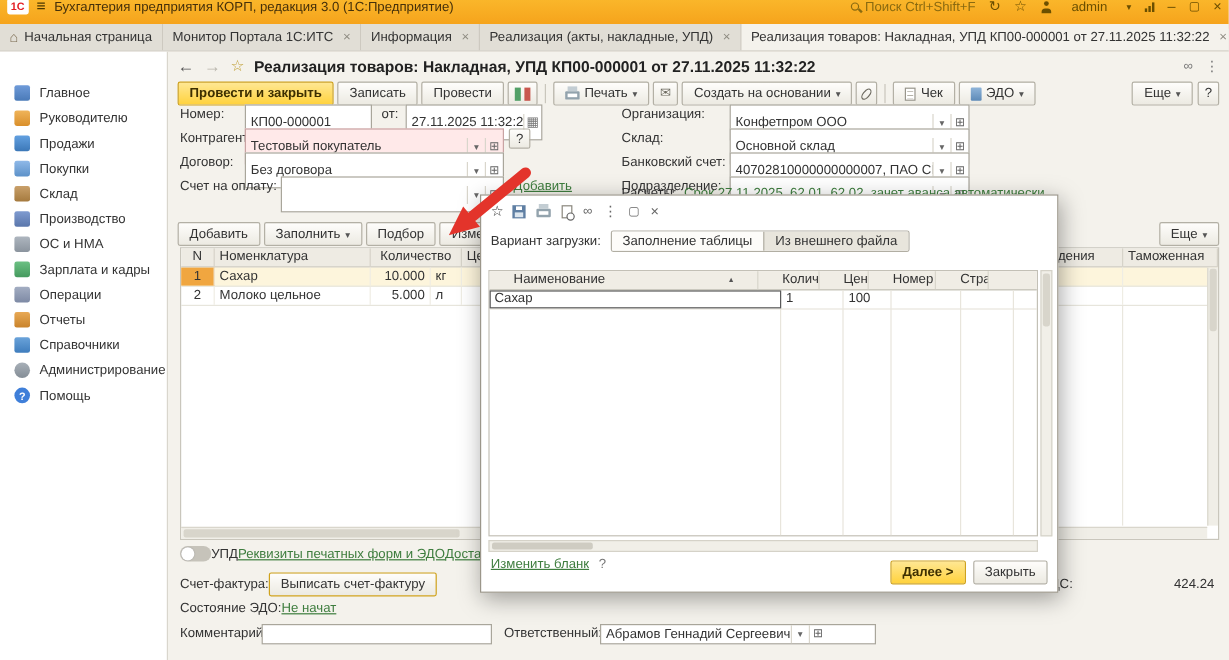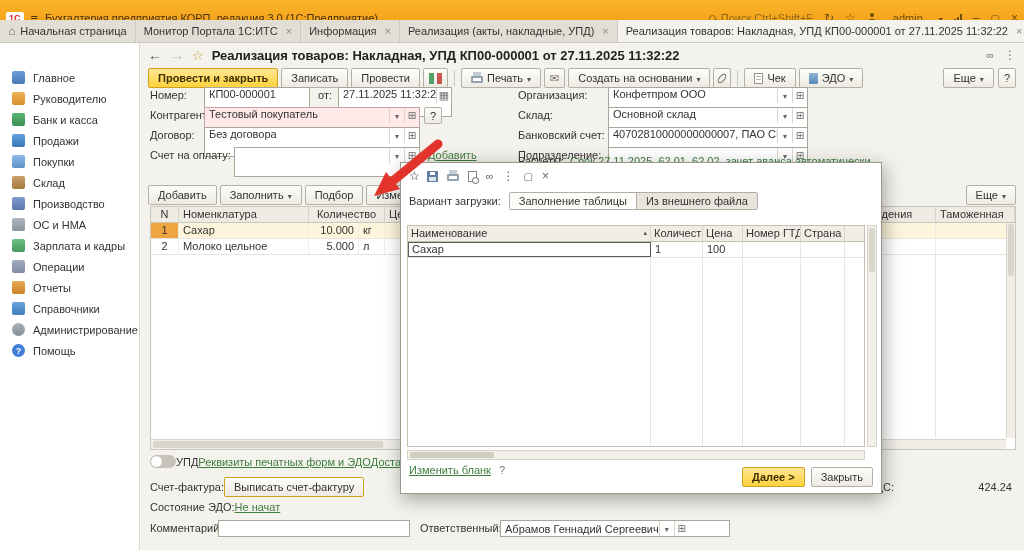--- a/index.html
+++ b/index.html
@@ -1,20 +1,20 @@
 <!DOCTYPE html>
 <html><head>
 <meta charset="utf-8">
 <style>
   *{box-sizing:border-box;margin:0;padding:0}
   body{width:1024px;height:550px;overflow:hidden;font-family:"Liberation Sans","DejaVu Sans",sans-serif;font-size:11px;color:#333;background:#f4f2ec}
   .app{position:relative;width:1024px;height:550px;overflow:hidden}
 
   
-  .titlebar{position:absolute;top:0;left:0;right:0;height:20px;background:linear-gradient(#fab62a,#f5a019);display:flex;align-items:flex-start;padding:12px 6px;gap:7px;color:#3d2c00}
+  .titlebar{position:absolute;top:0;left:0;right:0;height:20px;background:linear-gradient(#fab62a,#f5a019);display:flex;align-items:flex-end;padding:12px 6px;gap:7px;color:#3d2c00}
   .logo{background:#fff;color:#e31e24;font-weight:bold;font-size:9px;padding:1px 3px;border-radius:2px;line-height:1.2}
   .gi{display:inline-block;line-height:1}
   .gi-burger::before{content:"≡";font-size:13px;color:#4b3800}
   .app-title{font-size:11px;color:#45300a;white-space:nowrap}
   .tb-right{margin-left:auto;display:flex;align-items:center;gap:11px;color:#6b4f00}
   .tb-search{display:flex;align-items:center;gap:5px;color:#8a6a10}
   .ic-mag{width:7px;height:7px;border:1.5px solid #8a6a10;border-radius:50%;position:relative;display:inline-block}
   .ic-mag::after{content:"";position:absolute;width:4px;height:1.5px;background:#8a6a10;right:-4px;bottom:-1px;transform:rotate(45deg)}
   .gi-hist::before{content:"↻";font-size:12px}
   .gi-star::before{content:"☆";font-size:12px}
@@ -83,21 +83,21 @@
   .ic-print::after{content:"";position:absolute;top:2px;left:2px;width:8px;height:3px;background:#fff}
   .gi-mail::before{content:"✉";font-size:11px;color:#6d6a60}
   .ic-clip{width:6px;height:11px;border:1.5px solid #6d6a60;border-radius:3px/5px;transform:rotate(40deg);display:inline-block}
   .ic-receipt{width:9px;height:11px;background:#fff;border:1px solid #98958b;position:relative;display:inline-block}
   .ic-receipt::after{content:"";position:absolute;left:1px;right:1px;top:2px;height:6px;background:repeating-linear-gradient(#b5b2a8 0 1px,transparent 1px 3px)}
   .ic-edo{width:9px;height:11px;background:linear-gradient(#8fb4d9,#5d8ab8);border-radius:1px;display:inline-block}
 
   
   .fa{position:absolute;top:44px;left:0;right:0;height:122px}
   .lbl{position:absolute;white-space:nowrap;color:#333}
-  .field{position:absolute;height:30px;background:#fff;border:1px solid #a9a69b;display:flex;padding-left:4px}
+  .field{position:absolute;height:30px;background:#fff;border:1px solid #a9a69b;display:flex;align-items:center;padding-left:4px}
   .field .fv{flex:1;white-space:nowrap;overflow:hidden}
   .fbtn{width:15px;height:15px;border-left:1px solid #d9d6cc;display:flex;align-items:center;justify-content:center;color:#666;flex:none}
   .gi-dd::before{content:"▾";font-size:8px}
   .gi-open::before{content:"⊞";font-size:10px}
   .gi-cal::before{content:"▦";font-size:11px;color:#777}
   .field.req{background:#ffe9e9;border-color:#c9a3a3}
   .link{color:#3e7d3e;text-decoration:underline;white-space:nowrap;cursor:default}
   .qbtn{position:absolute;width:18px;height:17px;background:linear-gradient(#fefdfb,#eceae2);border:1px solid #b3b0a5;border-radius:2px;display:flex;align-items:center;justify-content:center}
 
   
@@ -151,21 +151,21 @@
   .dic-view{width:9px;height:11px;border:1px solid #8a877d;background:#fff;position:relative;display:inline-block}
   .dic-view::after{content:"";position:absolute;right:-3px;bottom:-3px;width:5px;height:5px;border:1.5px solid #666;border-radius:50%;background:#fff}
   .dlg-variant{display:flex;align-items:center;gap:8px;padding:3px 8px}
   .seg{display:inline-flex;border:1px solid #b1aea3;border-radius:2px;overflow:hidden;height:18px}
   .seg span{display:flex;align-items:center;padding:0 9px;white-space:nowrap}
   .seg .on{background:#fdfcf9}
   .seg .off{background:#e8e5dc;border-left:1px solid #b1aea3}
   .dlg-hint{padding:2px 8px;color:#333;white-space:nowrap}
   .dtable{position:absolute;left:6px;top:62px;width:458px;height:222px;border:1px solid #c3c0b6;background:#fff}
   .dhead{display:flex;height:16px;background:#f0ede5;border-bottom:1px solid #c3c0b6}
-  .dhead div{border-right:1px solid #d8d5cb;padding:1px 3px;white-space:nowrap;overflow:hidden}
+  .dhead div{border-right:1px solid #d8d5cb;padding:1px 20px;white-space:nowrap;overflow:hidden}
   .dhead .dw-name::after{content:"▴";float:right;font-size:7px;color:#555;margin-top:2px}
   .dbody{position:relative;height:204px;display:flex}
   .dbody i{display:block;height:100%;border-right:1px solid #e8e5dc}
   .drow{position:absolute;top:0;left:0;right:0;height:16px;display:flex;border-bottom:1px solid #e8e5dc}
   .drow div{padding:1px 4px;white-space:nowrap;overflow:hidden}
   .dcell-sel{outline:1px solid #5a5a5a;outline-offset:-1px}
   .dw-name{width:243px}.dw-qty{width:52px}.dw-price{width:40px}.dw-gtd{width:58px}.dw-ctry{width:44px}.dw-fill{flex:1;border-right:none!important}
   .dvscroll{position:absolute;right:4px;top:62px;width:10px;height:222px;background:#f1efe8;border:1px solid #d5d2c8}
   .dvscroll::after{content:"";position:absolute;top:2px;left:1px;right:1px;height:44px;background:#d8d5cb;border-radius:2px}
   .dhscroll{position:absolute;left:6px;top:287px;width:458px;height:10px;background:#f1efe8;border:1px solid #d5d2c8}
@@ -234,24 +234,20 @@
   <div class="sidebar">
     <div class="side-item">
         <span class="si c1"></span>
         <span>Главное</span>
       </div>
     <div class="side-item">
         <span class="si c2"></span>
         <span>Руководителю</span>
       </div>
     <div class="side-item">
-        <span class="si c3"></span>
-        <span>Банк и касса</span>
-      </div>
-    <div class="side-item">
         <span class="si c4"></span>
         <span>Продажи</span>
       </div>
     <div class="side-item">
         <span class="si c5"></span>
         <span>Покупки</span>
       </div>
     <div class="side-item">
         <span class="si c6"></span>
         <span>Склад</span>

